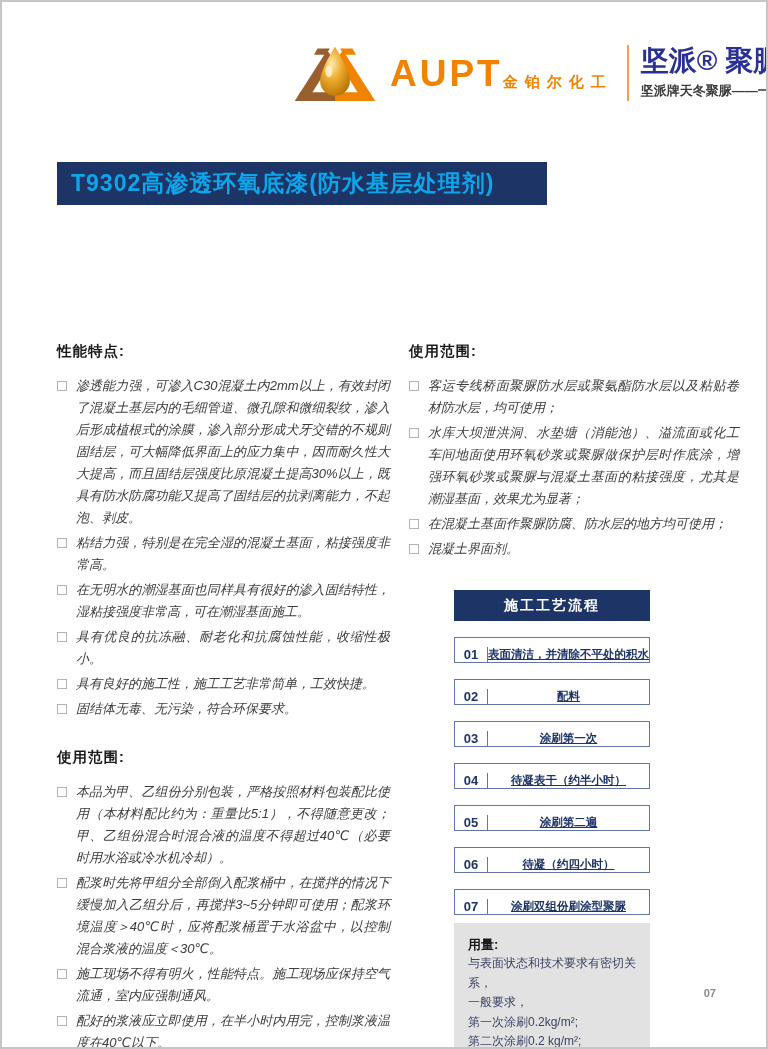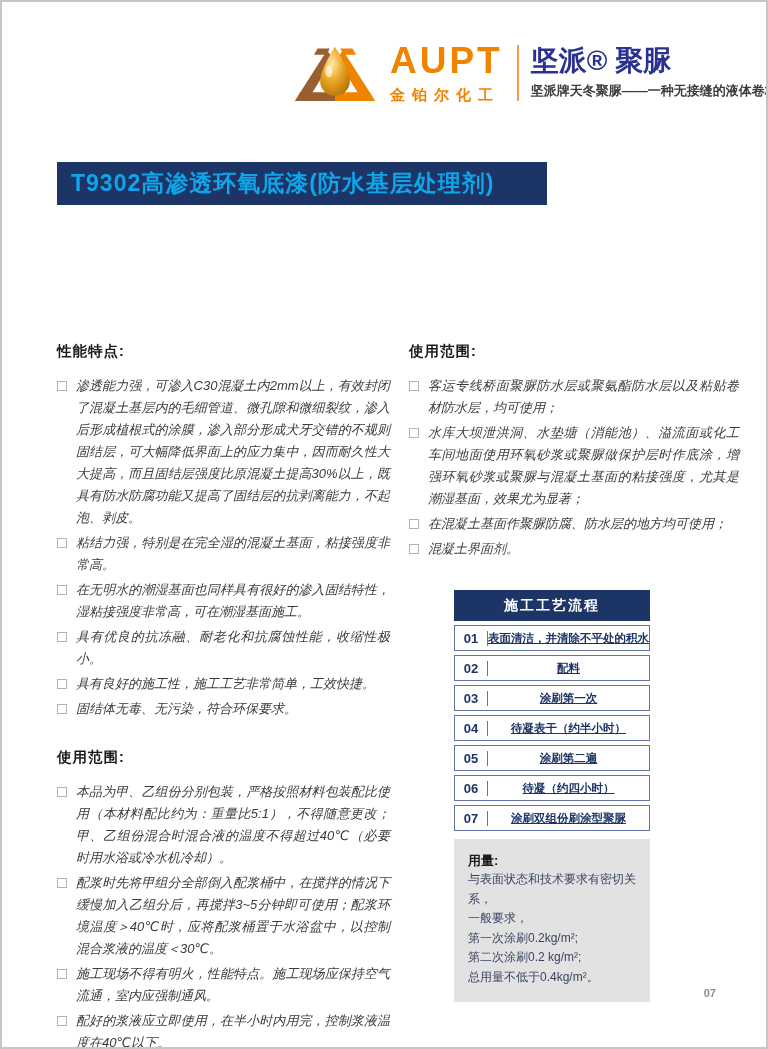--- a/index.html
+++ b/index.html
@@ -6,23 +6,23 @@
   html,body { background:#ffffff; }
   body { font-family:"Liberation Sans","DejaVu Sans",sans-serif; }
   .page {
     position:relative; width:768px; height:1049px; background:#fff;
     border:2px solid #c6c6c6; overflow:hidden;
   }
 
   
   .hdr { position:absolute; top:36px; left:288px; display:flex; align-items:center; }
   .logo-svg { width:90px; height:70px; display:block; }
-  .logo-text { margin-left:10px; display:flex; flex-direction:column; justify-content:center; }
+  .logo-text { margin-left:10px; display:flex; justify-content:center; }
   .aupt { color:#f08300; font-size:37px; font-weight:bold; letter-spacing:3px; line-height:1; }
-  .aupt-sub { color:#f08300; font-size:15px; font-weight:bold; letter-spacing:7px; margin-top:7px; white-space:nowrap; }
+  .aupt-sub { color:#f08300; font-size:15px; font-weight:bold; letter-spacing:7px; margin-top:18px; white-space:nowrap; }
   .hdr-divider { width:2px; height:56px; background:#f0a04a; margin:0 12px 0 14px; }
   .brand-title { color:#2b3190; font-size:28px; font-weight:bold; line-height:1.1; white-space:nowrap; }
   .brand-tagline { color:#3c3c3c; font-size:13px; font-weight:bold; margin-top:6px; white-space:nowrap; }
 
   
   .title-bar {
     position:absolute; top:160px; left:55px; width:490px; height:43px;
     background:#1d3466; color:#0ea5e9; font-size:23px; font-weight:bold;
     line-height:43px; padding-left:14px; letter-spacing:1px; white-space:nowrap;
   }
@@ -39,22 +39,22 @@
   ul.blist { list-style:none; margin-top:14px; }
   ul.blist li { display:flex; margin-bottom:3px;font-style:italic; }
   .cb { flex:0 0 10px; width:10px; height:10px; border:1px solid #b3b3b3; margin:6px 9px 0 0; background:#fff; }
   .bt { font-size:13px; line-height:22px; color:#3b3b3b; text-align:justify; }
   h3.mt { margin-top:28px; }
 
   
   .process { margin:30px 0 0 45px; width:196px; }
   .p-head { background:#1d3466; color:#fff; font-size:14px; font-weight:bold;
             text-align:center; height:31px; line-height:31px; letter-spacing:2px; }
-  .p-row { display:flex; align-items:center; border:1px solid #6374a6; background:#fff;
-           height:26px; margin-top:4px; }
+  .p-row { display:flex; align-items:flex-end; border:1px solid #6374a6; background:#fff;
+           height:26px; margin-top:16px; }
   .p-num { flex:0 0 33px; border-right:1px solid #6374a6; color:#1d3466; font-weight:bold;
            font-size:13px; display:flex; align-items:center; justify-content:center; }
   .p-text { flex:1; color:#1d3466; font-weight:bold; font-size:11.5px; display:flex;
             align-items:center; justify-content:center; white-space:nowrap;text-decoration:underline; }
 
   
   .dosage { margin:8px 0 0 45px; width:196px; background:#e2e2e2; padding:13px 14px 15px 14px; }
   .d-head { font-size:13px; font-weight:bold; color:#1a1a1a; }
   .d-line { font-size:12px; line-height:19.5px; color:#3a4363; }
 

